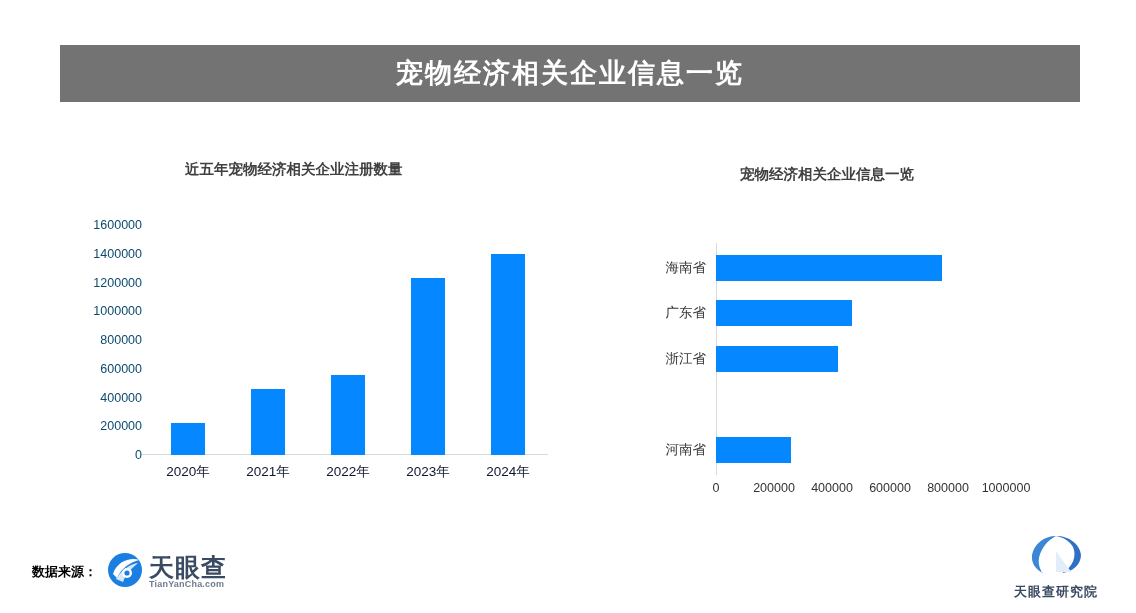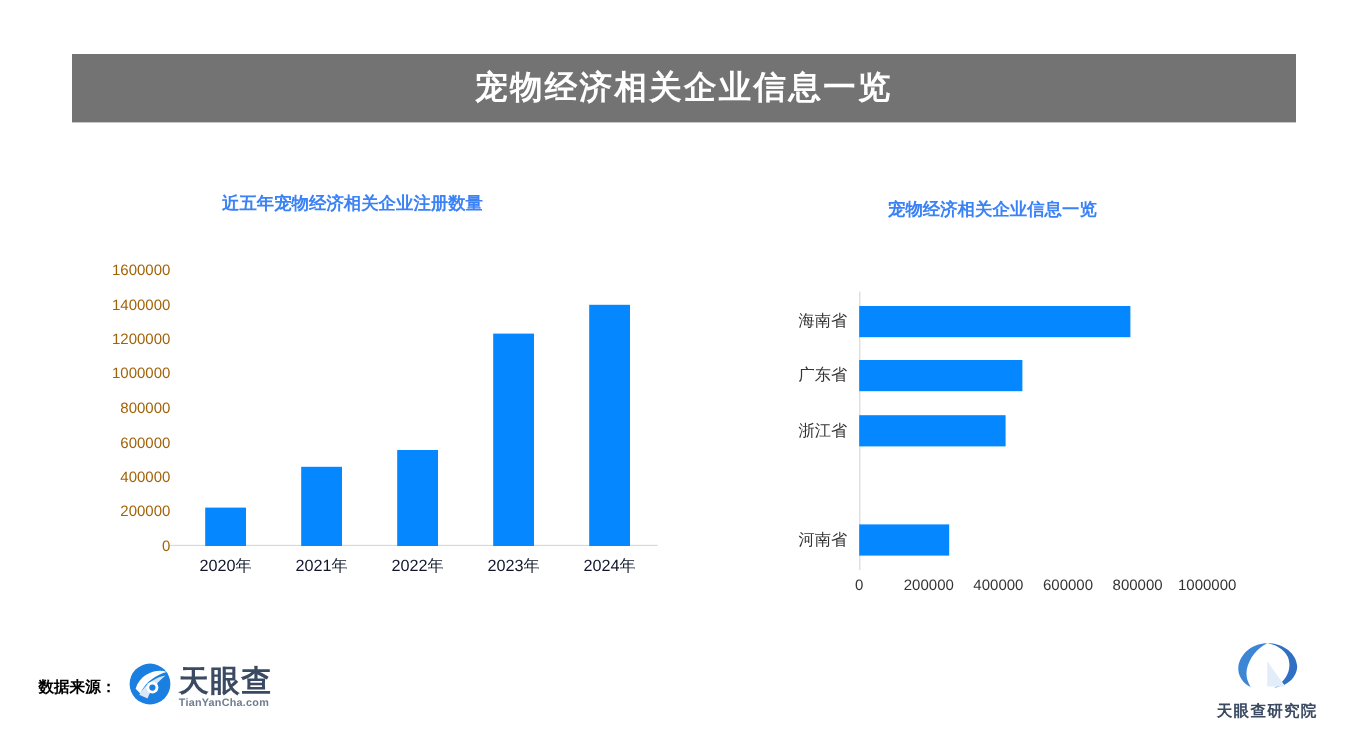--- a/index.html
+++ b/index.html
@@ -39,21 +39,21 @@
   
   .chart-panel {
     position: absolute;
   }
   #left-chart-panel  { left: 70px;  top: 140px; width: 520px; height: 370px; }
   #right-chart-panel { left: 610px; top: 140px; width: 460px; height: 370px; }
 
   .chart-title {
     font-size: 14.5px;
     font-weight: bold;
-    color: #3b82f6;
+    color: #404040;
     white-space: nowrap;
   }
   #left-chart-title  { position: absolute; left: 115px; top: 20px; }
   #right-chart-title { position: absolute; left: 130px; top: 25px; }
 
   
   #left-plot {
     position: absolute;
     left: 78px;          
     top: 85px;
@@ -64,21 +64,21 @@
     position: absolute;
     left: -76px;
     top: 0;
     width: 70px;
     height: 230px;
   }
   .y-tick {
     position: absolute;
     right: 0;
     font-size: 12.5px;
-    color: #a16207;
+    color: #0c4a6e;
     transform: translateY(-50%);
     white-space: nowrap;
   }
   #left-baseline {
     position: absolute;
     left: -6px;
     bottom: 0;
     width: 406px;
     height: 1px;
     background: #d9d9d9;

